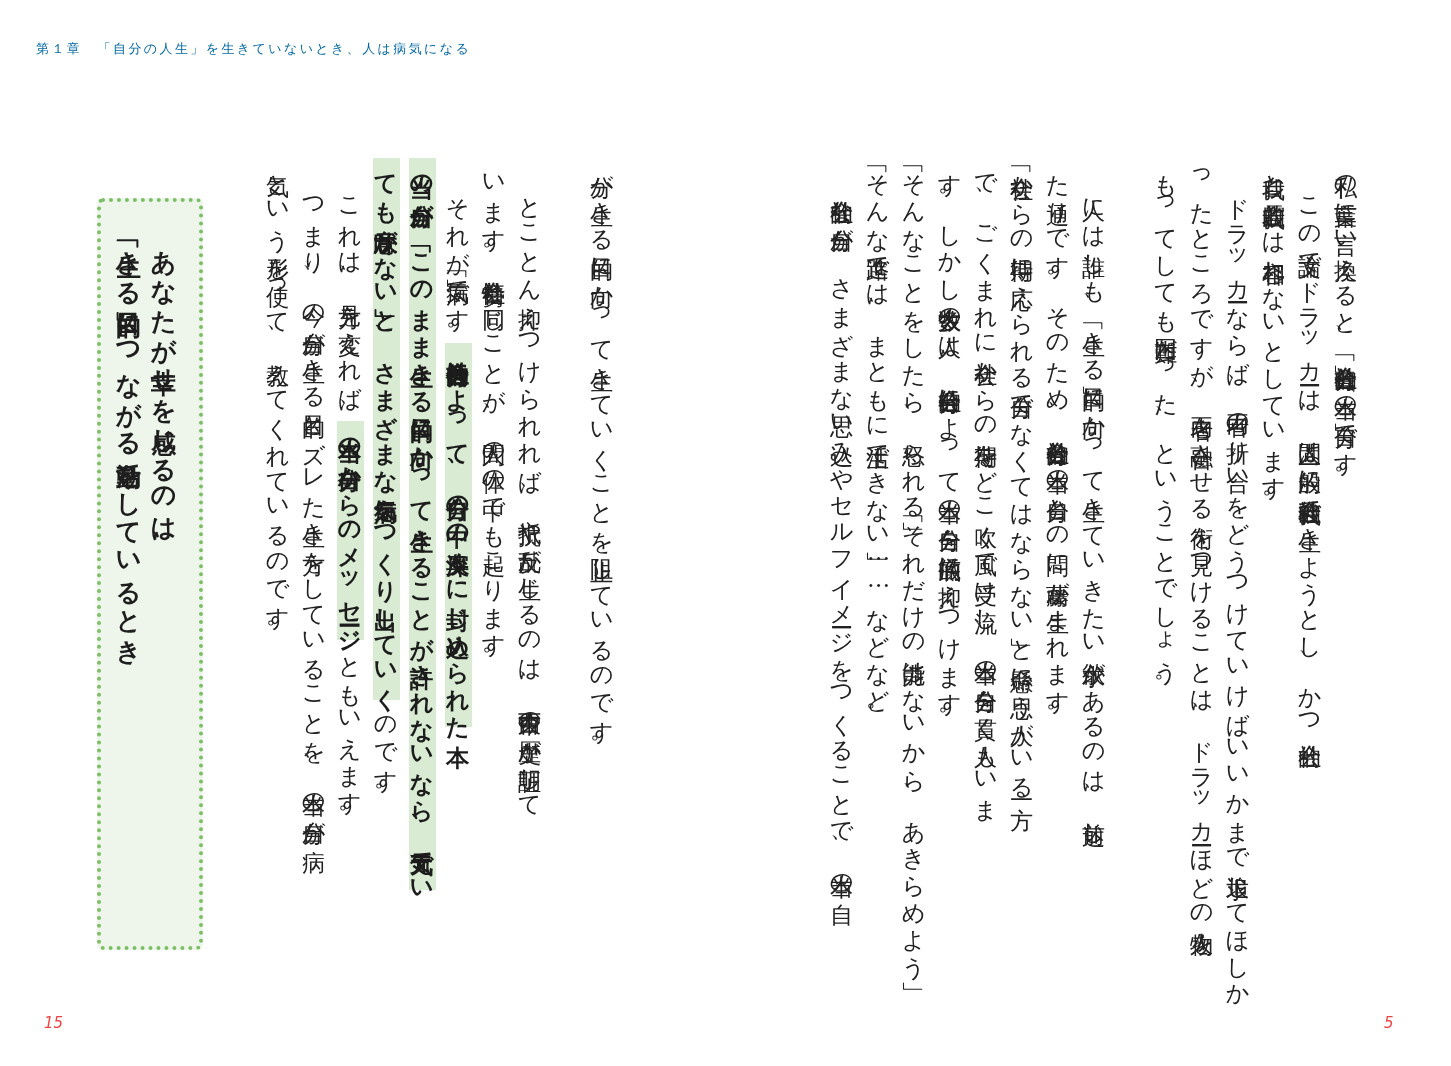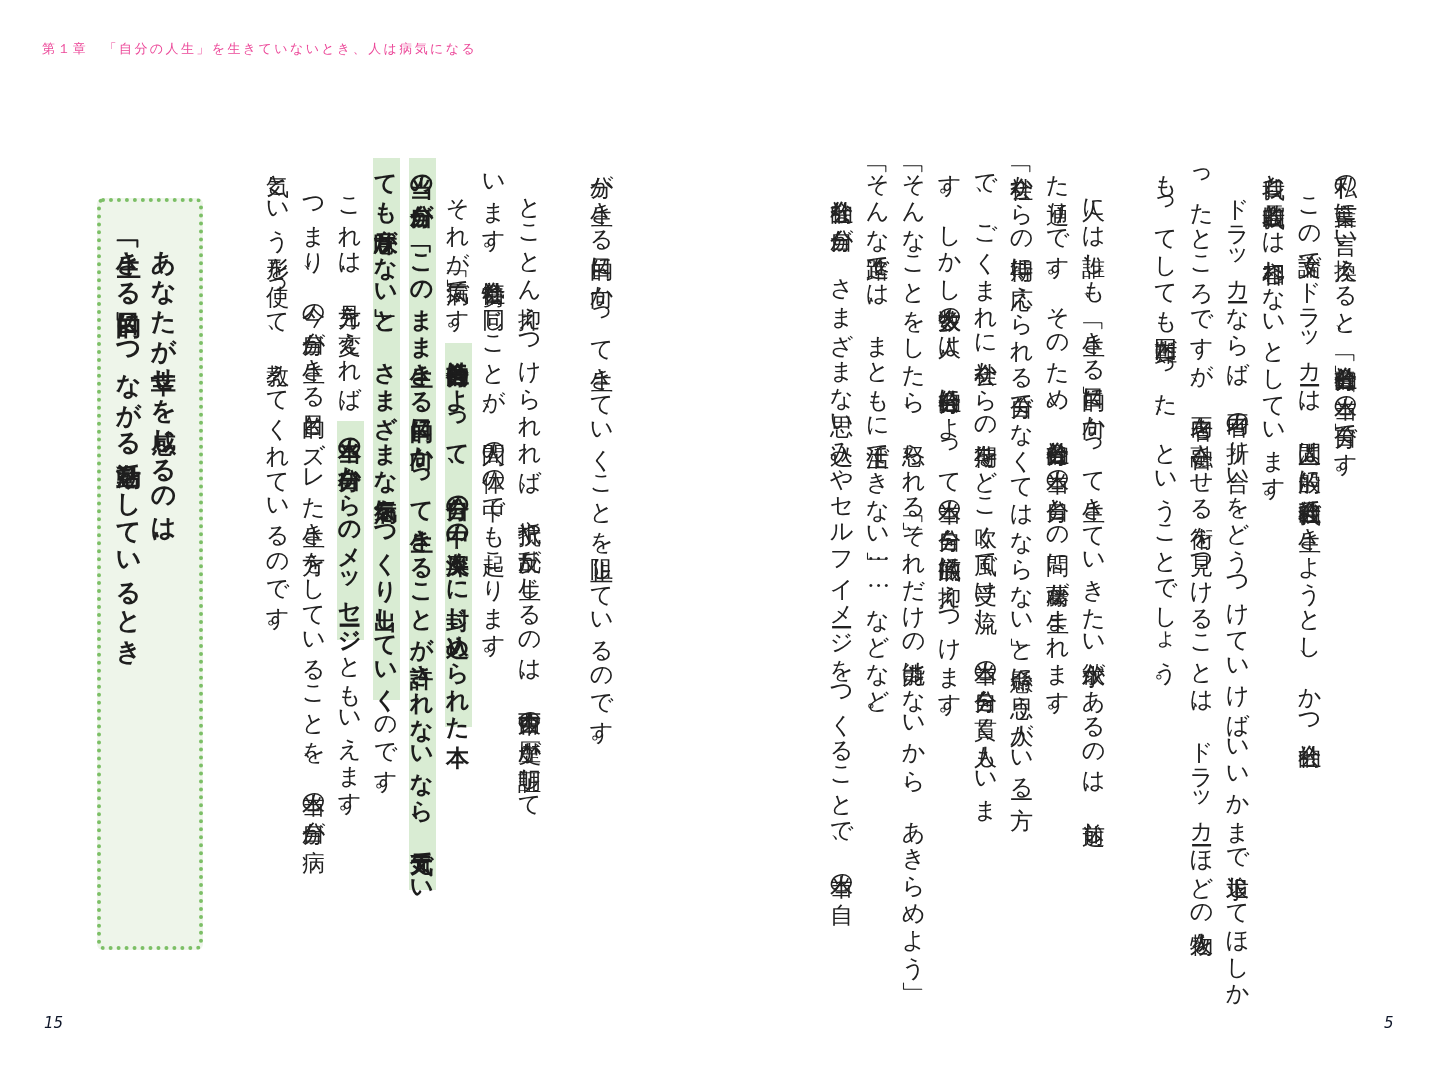--- a/index.html
+++ b/index.html
@@ -1,21 +1,21 @@
 <!DOCTYPE html>
 <html><head>
 <meta charset="utf-8">
 <style>
   html, body { margin: 0; padding: 0; background: #ffffff; }
   body { width: 1451px; height: 1066px; position: relative; overflow: hidden;
          font-family: "DejaVu Serif", "Liberation Serif", serif; color: #222; }
-  .running-head { position: absolute; left: 42px; top: 40px; font-family: "DejaVu Sans", "Liberation Sans", sans-serif;
-                  font-size: 13px; letter-spacing: 2.4px; color: #ec4899; white-space: nowrap; }
+  .running-head { position: absolute; left: 36px; top: 40px; font-family: "DejaVu Sans", "Liberation Sans", sans-serif;
+                  font-size: 13px; letter-spacing: 2.4px; color: #0369a1; white-space: nowrap; }
   .page-num { position: absolute; top: 1014px; font-family: "DejaVu Sans", "Liberation Sans", sans-serif;
-              font-style: italic; font-size: 15px; color: #0f172a; }
+              font-style: italic; font-size: 15px; color: #ef4444; }
   .col { position: absolute; top: 158px; writing-mode: vertical-rl; text-orientation: upright;
          font-size: 23.2px; line-height: 34px; letter-spacing: 0.6px; white-space: nowrap; }
   .hl { background: #d9ecd3; font-family: "DejaVu Sans", "Liberation Sans", sans-serif; font-weight: bold; color: #1c1c1c; }
   .callout { position: absolute; left: 97px; top: 198px; width: 106px; height: 752px;
              background: #eef5ea; border: 4px dotted #7cbf66; border-radius: 6px; box-sizing: border-box; }
   .callout-line { position: absolute; writing-mode: vertical-rl; text-orientation: upright;
                   font-family: "DejaVu Sans", "Liberation Sans", sans-serif; font-weight: bold;
                   font-size: 25px; line-height: 34px; letter-spacing: 1px; color: #1e1e1e; white-space: nowrap; }
 </style>
 </head>

